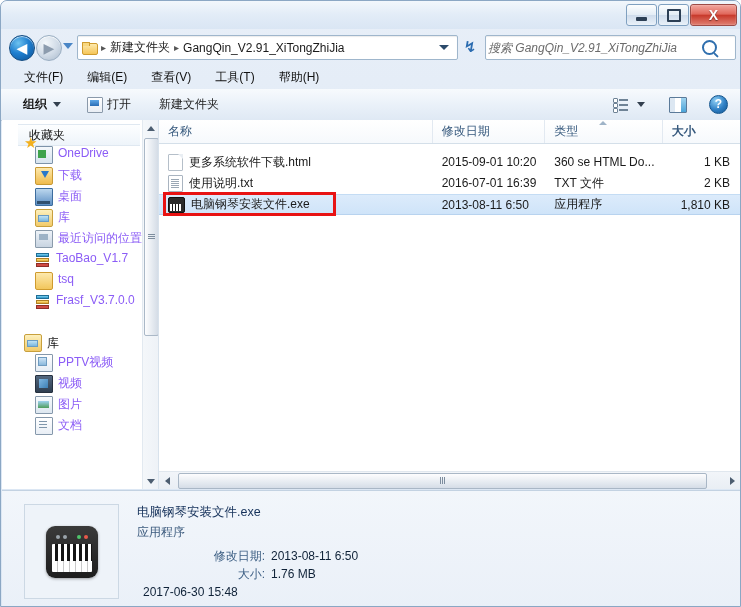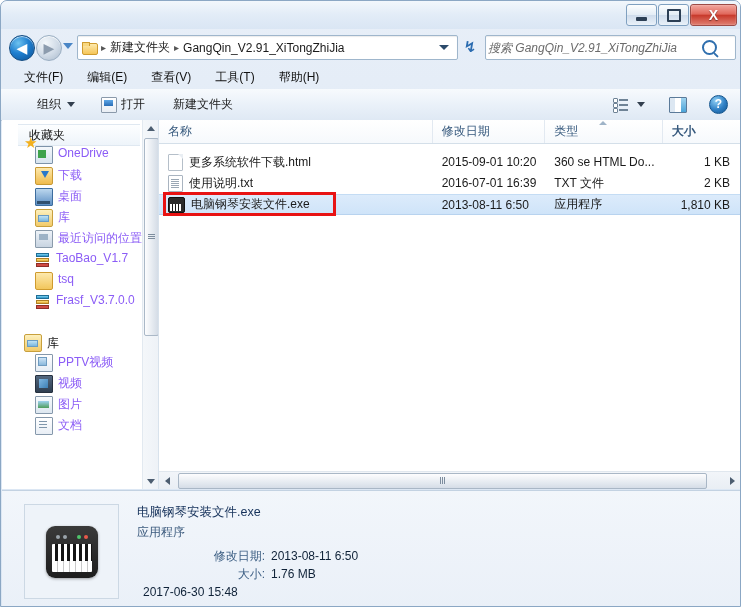--- a/index.html
+++ b/index.html
@@ -136,21 +136,21 @@
   .menuitem:first-child { margin-left: 14px; }
 
   
   #cmdbar {
     position: absolute; left: 0; top: 88px; width: 741px; height: 31px;
     background: linear-gradient(to bottom, #f7fafd 0%, #eaf1f9 50%, #dfe9f4 100%);
     border-bottom: 1px solid #bccbdc;
     display: flex; align-items: center;
   }
   .cmditem { font-size: 12px; color: #1b1b1b; display: flex; align-items: center; white-space: nowrap; }
-  #cmd-organize { margin-left: 36px; }
+  #cmd-organize { margin-left: 22px; font-weight: bold; }
   .cmd-caret {
     width: 0; height: 0; margin-left: 6px;
     border-left: 4px solid transparent; border-right: 4px solid transparent;
     border-top: 5px solid #33404f;
   }
   #cmd-open { margin-left: 26px; }
   .open-ico {
     width: 14px; height: 14px; margin-right: 4px;
     background: linear-gradient(to bottom,#ffffff,#e9eef4);
     border: 1px solid #8a99aa; border-radius: 1px; position: relative;

